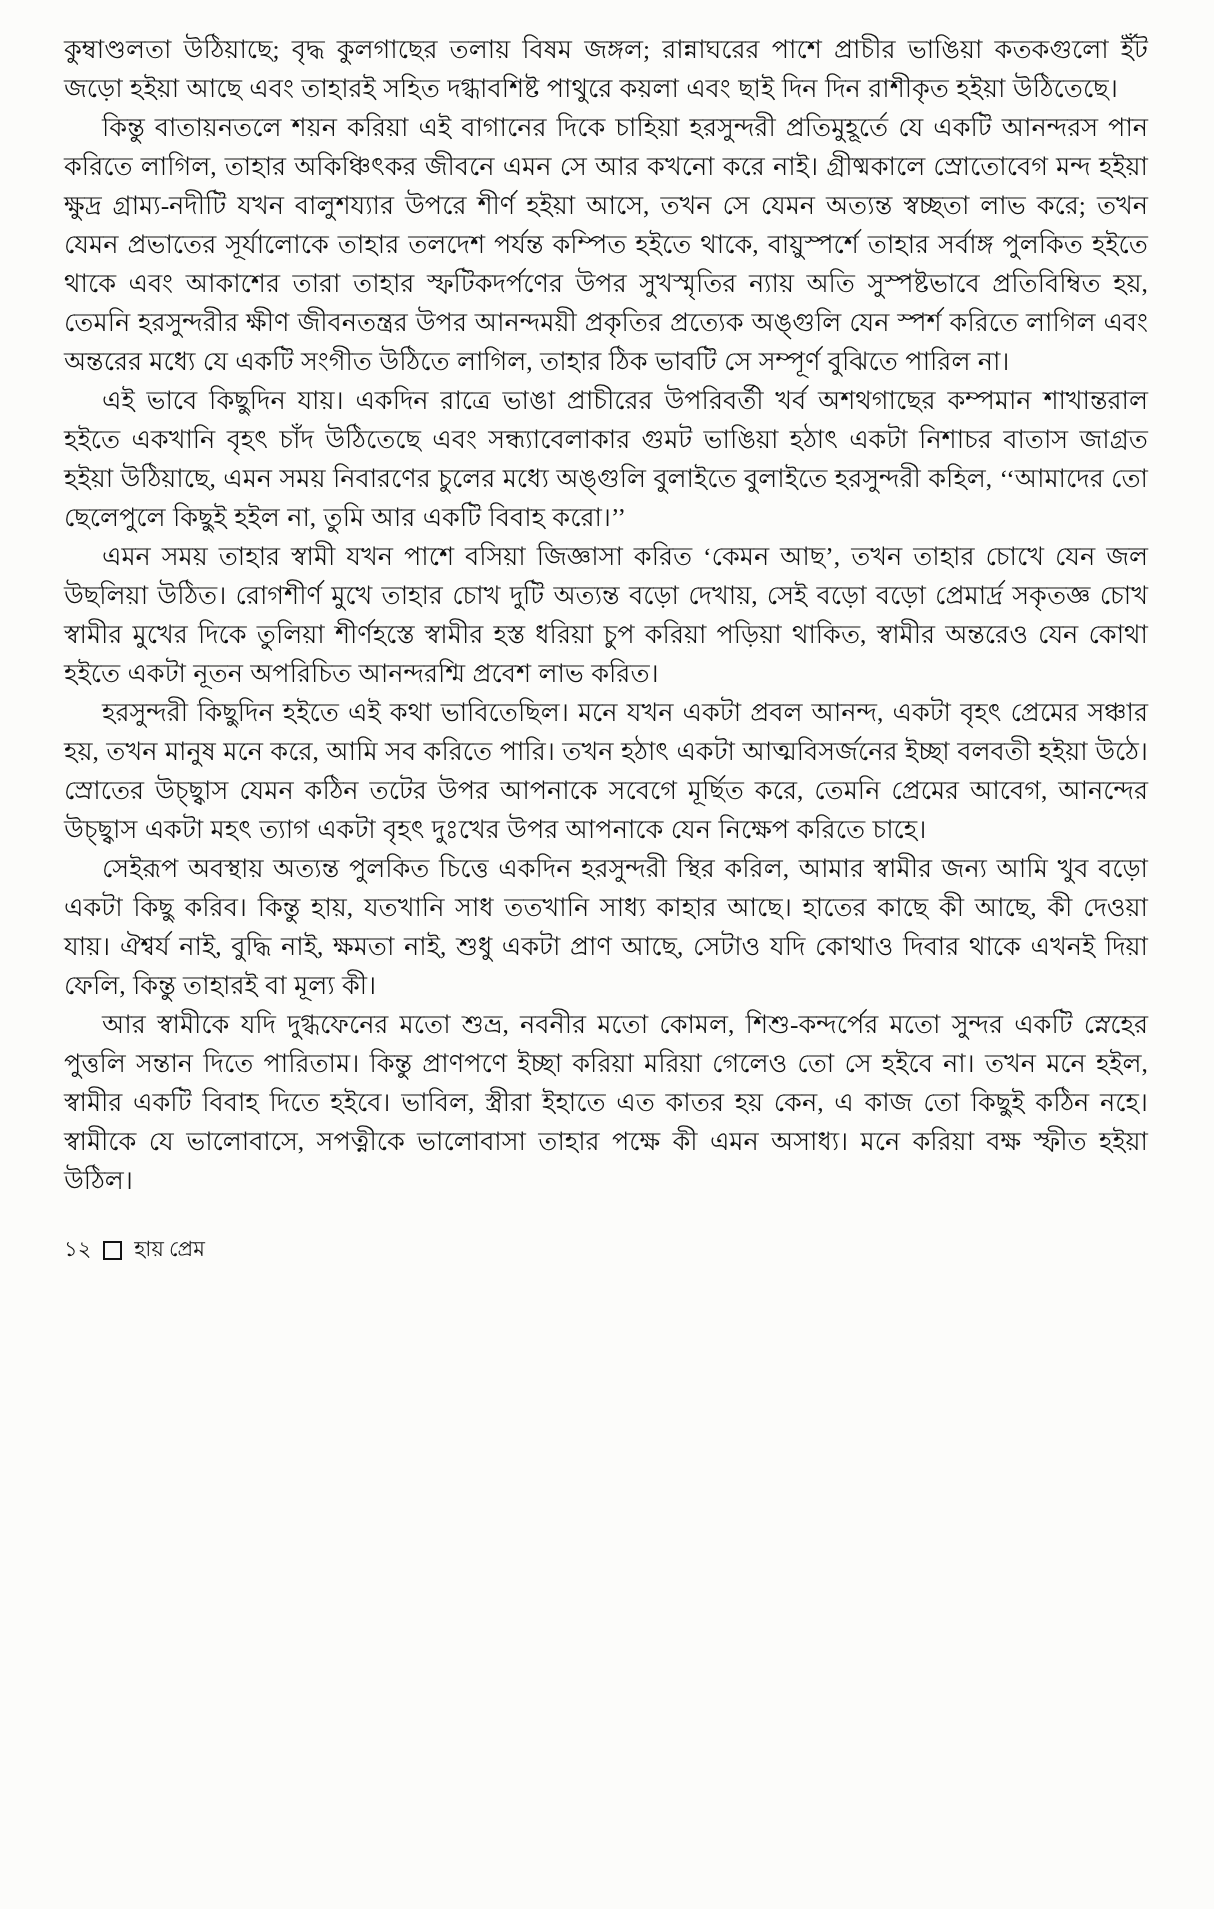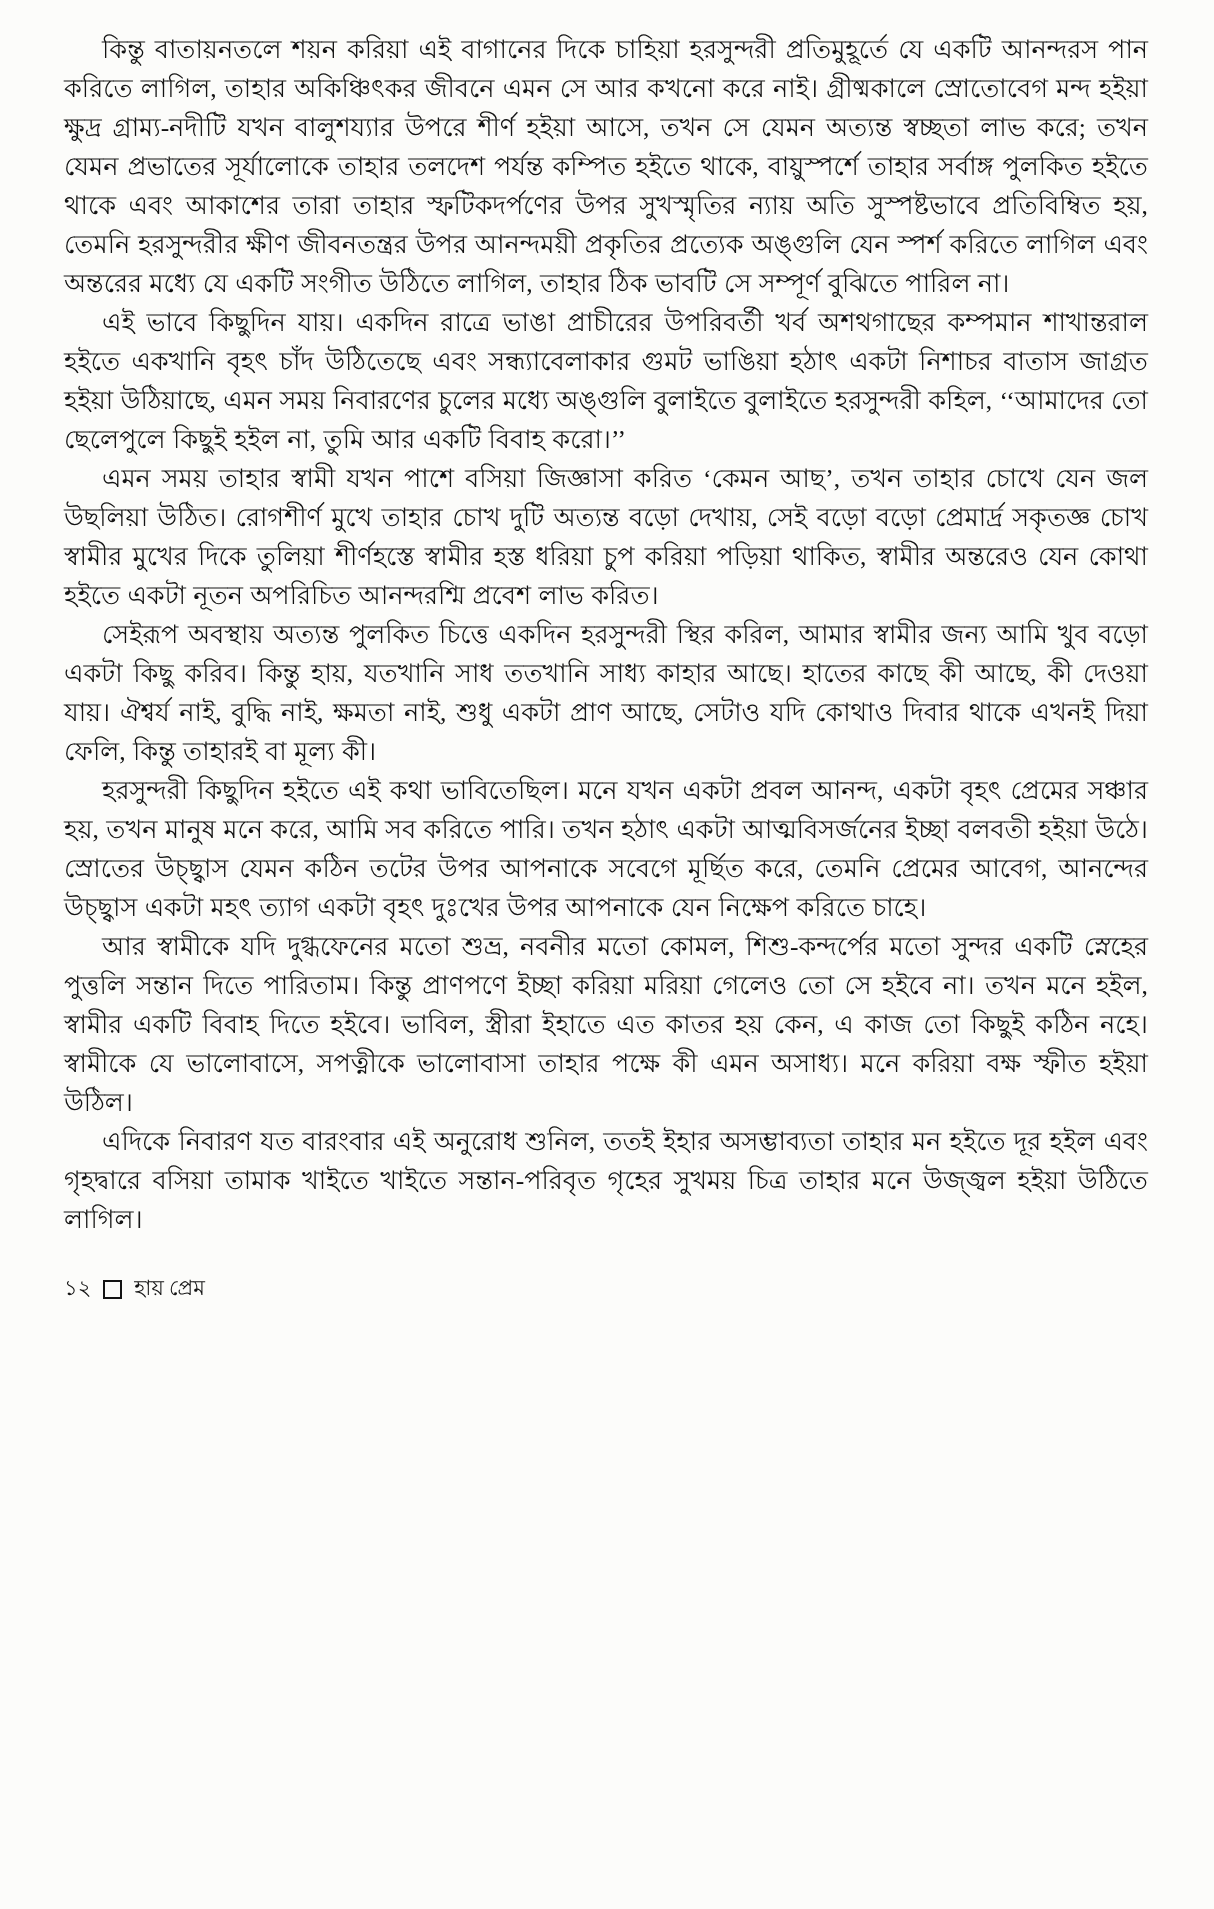--- a/index.html
+++ b/index.html
@@ -52,27 +52,27 @@
   .footer-page-number,
   .footer-book-title {
     display: inline-block;
   }
 </style>
 </head>
 <body>
 
 <div class="book-page">
   <div class="text-block">
+    <p class="continuation">কুম্বাণ্ডলতা উঠিয়াছে; বৃদ্ধ কুলগাছের তলায় বিষম জঙ্গল; রান্নাঘরের পাশে প্রাচীর ভাঙিয়া কতকগুলো ইঁট জড়ো হইয়া আছে এবং তাহারই সহিত দগ্ধাবশিষ্ট পাথুরে কয়লা এবং ছাই দিন দিন রাশীকৃত হইয়া উঠিতেছে।</p>
     <p>কিন্তু বাতায়নতলে শয়ন করিয়া এই বাগানের দিকে চাহিয়া হরসুন্দরী প্রতিমুহূর্তে যে একটি আনন্দরস পান করিতে লাগিল, তাহার অকিঞ্চিৎকর জীবনে এমন সে আর কখনো করে নাই। গ্রীষ্মকালে স্রোতোবেগ মন্দ হইয়া ক্ষুদ্র গ্রাম্য-নদীটি যখন বালুশয্যার উপরে শীর্ণ হইয়া আসে, তখন সে যেমন অত্যন্ত স্বচ্ছতা লাভ করে; তখন যেমন প্রভাতের সূর্যালোকে তাহার তলদেশ পর্যন্ত কম্পিত হইতে থাকে, বায়ুস্পর্শে তাহার সর্বাঙ্গ পুলকিত হইতে থাকে এবং আকাশের তারা তাহার স্ফটিকদর্পণের উপর সুখস্মৃতির ন্যায় অতি সুস্পষ্টভাবে প্রতিবিম্বিত হয়, তেমনি হরসুন্দরীর ক্ষীণ জীবনতন্ত্রর উপর আনন্দময়ী প্রকৃতির প্রত্যেক অঙ্গুলি যেন স্পর্শ করিতে লাগিল এবং অন্তরের মধ্যে যে একটি সংগীত উঠিতে লাগিল, তাহার ঠিক ভাবটি সে সম্পূর্ণ বুঝিতে পারিল না।</p>
     <p>এই ভাবে কিছুদিন যায়। একদিন রাত্রে ভাঙা প্রাচীরের উপরিবর্তী খর্ব অশথগাছের কম্পমান শাখান্তরাল হইতে একখানি বৃহৎ চাঁদ উঠিতেছে এবং সন্ধ্যাবেলাকার গুমট ভাঙিয়া হঠাৎ একটা নিশাচর বাতাস জাগ্রত হইয়া উঠিয়াছে, এমন সময় নিবারণের চুলের মধ্যে অঙ্গুলি বুলাইতে বুলাইতে হরসুন্দরী কহিল, ‘‘আমাদের তো ছেলেপুলে কিছুই হইল না, তুমি আর একটি বিবাহ করো।’’</p>
     <p>এমন সময় তাহার স্বামী যখন পাশে বসিয়া জিজ্ঞাসা করিত ‘কেমন আছ’, তখন তাহার চোখে যেন জল উছলিয়া উঠিত। রোগশীর্ণ মুখে তাহার চোখ দুটি অত্যন্ত বড়ো দেখায়, সেই বড়ো বড়ো প্রেমার্দ্র সকৃতজ্ঞ চোখ স্বামীর মুখের দিকে তুলিয়া শীর্ণহস্তে স্বামীর হস্ত ধরিয়া চুপ করিয়া পড়িয়া থাকিত, স্বামীর অন্তরেও যেন কোথা হইতে একটা নূতন অপরিচিত আনন্দরশ্মি প্রবেশ লাভ করিত।</p>
+    <p>হরসুন্দরী কিছুদিন হইতে এই কথা ভাবিতেছিল। মনে যখন একটা প্রবল আনন্দ, একটা বৃহৎ প্রেমের সঞ্চার হয়, তখন মানুষ মনে করে, আমি সব করিতে পারি। তখন হঠাৎ একটা আত্মবিসর্জনের ইচ্ছা বলবতী হইয়া উঠে। স্রোতের উচ্ছ্বাস যেমন কঠিন তটের উপর আপনাকে সবেগে মূর্ছিত করে, তেমনি প্রেমের আবেগ, আনন্দের উচ্ছ্বাস একটা মহৎ ত্যাগ একটা বৃহৎ দুঃখের উপর আপনাকে যেন নিক্ষেপ করিতে চাহে।</p>
     <p>সেইরূপ অবস্থায় অত্যন্ত পুলকিত চিত্তে একদিন হরসুন্দরী স্থির করিল, আমার স্বামীর জন্য আমি খুব বড়ো একটা কিছু করিব। কিন্তু হায়, যতখানি সাধ ততখানি সাধ্য কাহার আছে। হাতের কাছে কী আছে, কী দেওয়া যায়। ঐশ্বর্য নাই, বুদ্ধি নাই, ক্ষমতা নাই, শুধু একটা প্রাণ আছে, সেটাও যদি কোথাও দিবার থাকে এখনই দিয়া ফেলি, কিন্তু তাহারই বা মূল্য কী।</p>
-    <p>হরসুন্দরী কিছুদিন হইতে এই কথা ভাবিতেছিল। মনে যখন একটা প্রবল আনন্দ, একটা বৃহৎ প্রেমের সঞ্চার হয়, তখন মানুষ মনে করে, আমি সব করিতে পারি। তখন হঠাৎ একটা আত্মবিসর্জনের ইচ্ছা বলবতী হইয়া উঠে। স্রোতের উচ্ছ্বাস যেমন কঠিন তটের উপর আপনাকে সবেগে মূর্ছিত করে, তেমনি প্রেমের আবেগ, আনন্দের উচ্ছ্বাস একটা মহৎ ত্যাগ একটা বৃহৎ দুঃখের উপর আপনাকে যেন নিক্ষেপ করিতে চাহে।</p>
     <p>আর স্বামীকে যদি দুগ্ধফেনের মতো শুভ্র, নবনীর মতো কোমল, শিশু-কন্দর্পের মতো সুন্দর একটি স্নেহের পুত্তলি সন্তান দিতে পারিতাম। কিন্তু প্রাণপণে ইচ্ছা করিয়া মরিয়া গেলেও তো সে হইবে না। তখন মনে হইল, স্বামীর একটি বিবাহ দিতে হইবে। ভাবিল, স্ত্রীরা ইহাতে এত কাতর হয় কেন, এ কাজ তো কিছুই কঠিন নহে। স্বামীকে যে ভালোবাসে, সপত্নীকে ভালোবাসা তাহার পক্ষে কী এমন অসাধ্য। মনে করিয়া বক্ষ স্ফীত হইয়া উঠিল।</p>
-    <p>এদিকে নিবারণ যত বারংবার এই অনুরোধ শুনিল, ততই ইহার অসম্ভাব্যতা তাহার মন হইতে দূর হইল এবং গৃহদ্বারে বসিয়া তামাক খাইতে খাইতে সন্তান-পরিবৃত গৃহের সুখময় চিত্র তাহার মনে উজ্জ্বল হইয়া উঠিতে লাগিল।</p>
   </div>
 
   <div class="page-footer">
     <span class="footer-page-number">১২</span>
     <span class="footer-square"></span>
     <span class="footer-book-title">হায় প্রেম</span>
   </div>
 </div>
 
 </body></html>

